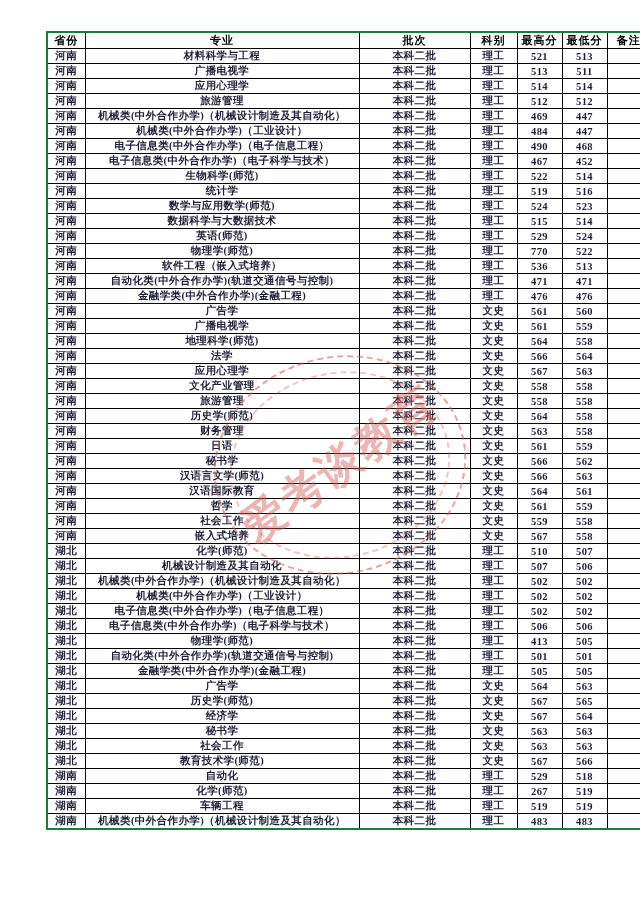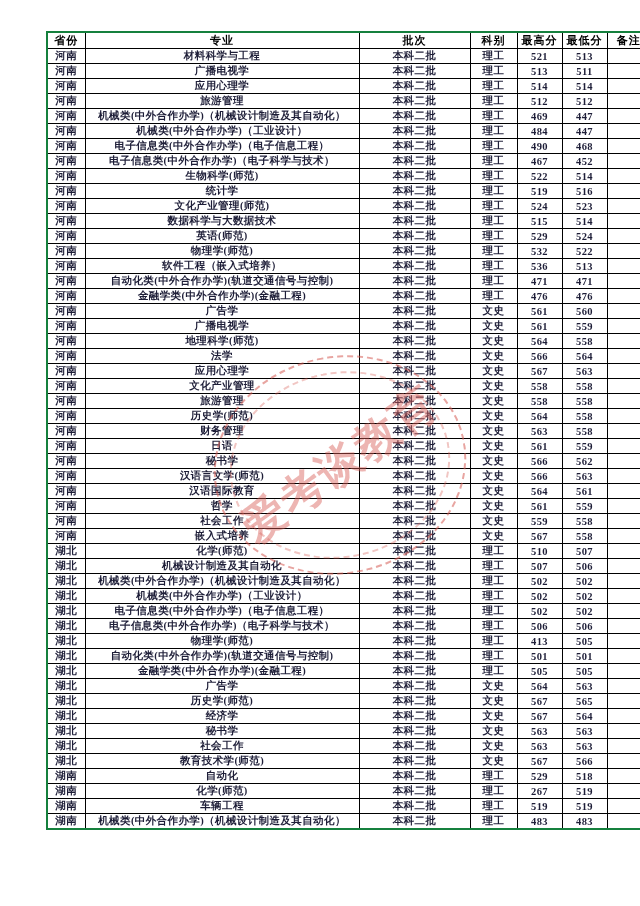--- a/index.html
+++ b/index.html
@@ -208,21 +208,21 @@
           <td>河南</td>
           <td>统计学</td>
           <td>本科二批</td>
           <td>理工</td>
           <td>519</td>
           <td>516</td>
           <td></td>
         </tr>
         <tr>
           <td>河南</td>
-          <td>文化产业管理(师范)</td>
+          <td>数学与应用数学(师范)</td>
           <td>本科二批</td>
           <td>理工</td>
           <td>524</td>
           <td>523</td>
           <td></td>
         </tr>
         <tr>
           <td>河南</td>
           <td>数据科学与大数据技术</td>
           <td>本科二批</td>
@@ -238,21 +238,21 @@
           <td>理工</td>
           <td>529</td>
           <td>524</td>
           <td></td>
         </tr>
         <tr>
           <td>河南</td>
           <td>物理学(师范)</td>
           <td>本科二批</td>
           <td>理工</td>
-          <td>532</td>
+          <td>770</td>
           <td>522</td>
           <td></td>
         </tr>
         <tr>
           <td>河南</td>
           <td>软件工程（嵌入式培养）</td>
           <td>本科二批</td>
           <td>理工</td>
           <td>536</td>
           <td>513</td>

